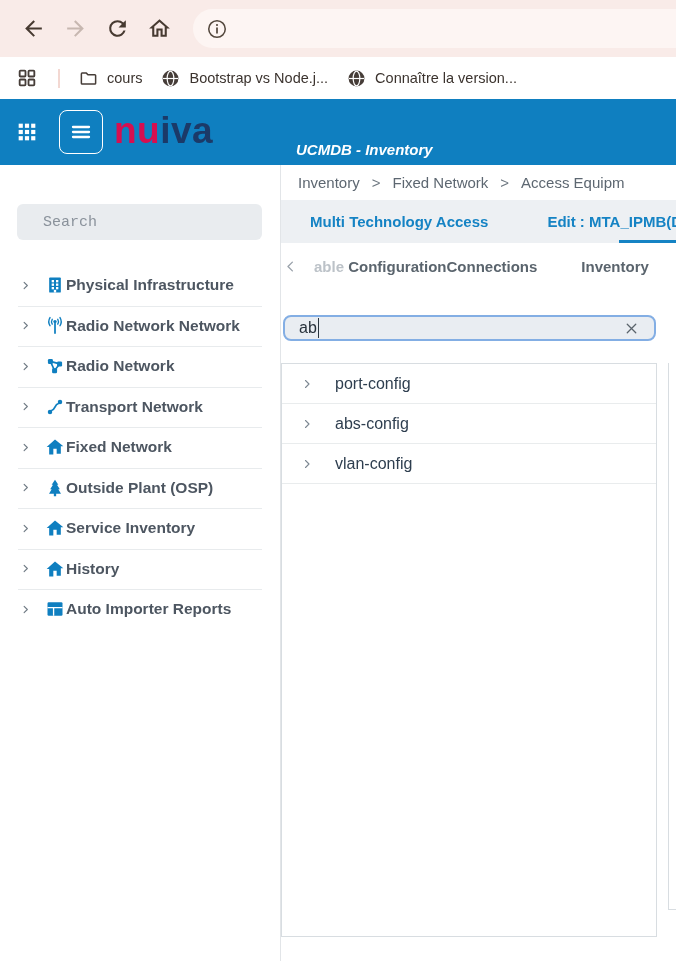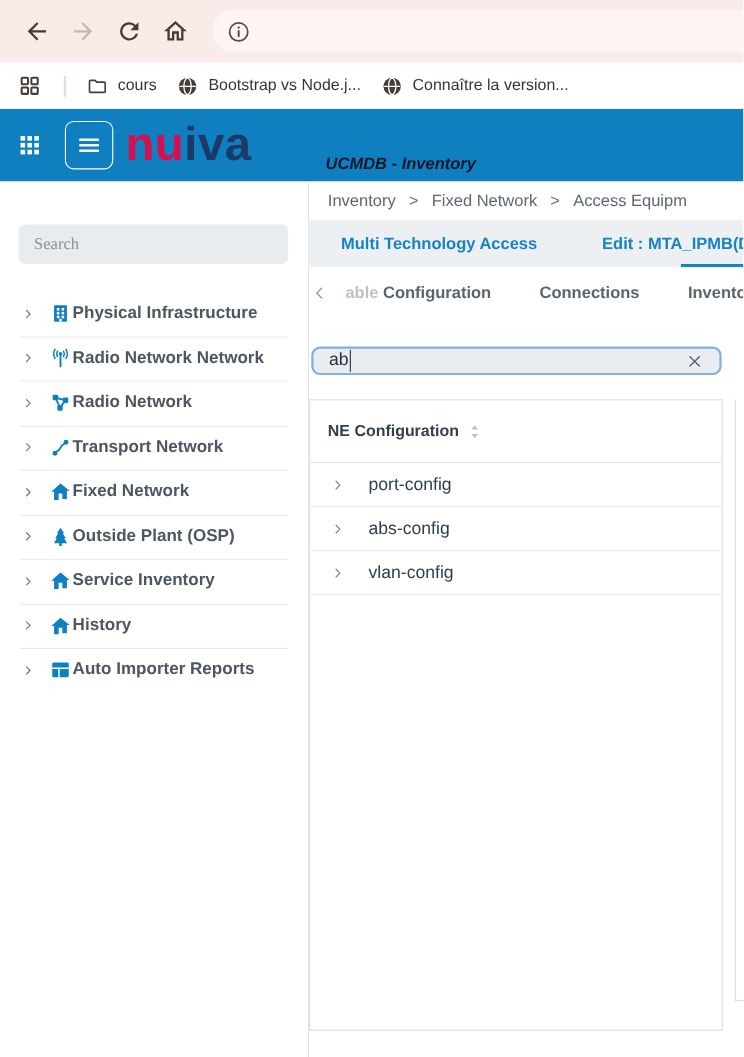--- a/index.html
+++ b/index.html
@@ -27,29 +27,29 @@
   .bm-item { display:flex; align-items:center; gap:9px; margin-left:19px; color:#3b332e; font-size:14.5px; white-space:nowrap; cursor:pointer; }
   .bm-item .bm-ic { width:19px; height:19px; color:#463d38; }
   .bm-item svg { width:100%; height:100%; }
 
   
   .app-header { position:absolute; left:0; top:99px; width:676px; height:66px; background:#0f7fc0; }
   .waffle-icon { position:absolute; left:17px; top:23px; width:20px; height:20px; color:#fff; cursor:pointer; }
   .waffle-icon svg { width:100%; height:100%; }
   .menu-btn { position:absolute; left:59px; top:11px; width:44px; height:44px; border:1.4px solid #ffffff; border-radius:8px; display:flex; align-items:center; justify-content:center; cursor:pointer; }
   .menu-btn svg { width:24px; height:24px; }
-  .logo { position:absolute; left:114px; top:0; height:66px; line-height:64px; font-size:43px; font-weight:bold; letter-spacing:.5px; }
+  .logo { position:absolute; left:114px; top:0; height:66px; line-height:64px; font-size:37px; font-weight:bold; letter-spacing:.5px; }
   .logo .lg1 { color:#d60f50; }
   .logo .lg2 { color:#1b3a68; }
-  .app-title { position:absolute; left:296px; bottom:7px; color:#0f172a; font-size:15px; font-weight:bold; font-style:italic; }
+  .app-title { position:absolute; left:296px; bottom:7px; color:#ffffff; font-size:15px; font-weight:bold; font-style:italic; }
 
   
   .sidebar { position:absolute; left:0; top:165px; width:281px; height:796px; background:#fff; border-right:1px solid #e2e5e8; }
   .side-search { position:absolute; left:17px; top:39px; width:245px; height:36px; background:#e9ecef; border-radius:6px; }
-  .side-search input { width:100%; height:100%; background:transparent; border:none; outline:none; padding:0 14px; font-size:15px; font-family:Liberation Serif, serif; color:#3c454e; }
+  .side-search input { width:100%; height:100%; background:transparent; border:none; outline:none; padding:0 26px; font-size:15px; font-family:Liberation Mono, monospace; color:#3c454e; }
   .side-search input::placeholder { color:#8a929b; }
   .side-menu { position:absolute; left:0; top:100px; width:100%; list-style:none; }
   .side-item { position:relative; height:40.5px; display:flex; align-items:center; padding-left:20px; cursor:pointer; }
   .side-item + .side-item::before { content:""; position:absolute; top:0; left:18px; right:18px; height:1px; background:#e8ebed; }
   .side-chev { width:11px; height:11px; color:#6e7983; flex:0 0 auto; }
   .side-chev svg { width:100%; height:100%; display:block; }
   .side-ic { width:20px; height:20px; color:#0f7fc0; margin-left:14px; flex:0 0 auto; }
   .side-ic svg { width:100%; height:100%; display:block; }
   .side-label { margin-left:1px; font-size:15.5px; font-weight:700; color:#4d5661; white-space:nowrap; }
 
@@ -60,21 +60,21 @@
   .crumb-sep { color:#6d7780; }
   .tabrow { position:absolute; left:0; top:35px; width:395px; height:43px; background:#edf0f3; display:flex; align-items:center; padding-left:29px; gap:59px; white-space:nowrap; }
   .tab { font-size:15px; font-weight:bold; color:#1583c4; cursor:pointer; }
   .tab-underline { position:absolute; right:0; bottom:0; width:57px; height:3px; background:#1583c4; }
   .subtabs { position:absolute; left:0; top:78px; width:395px; height:47px; background:#fff; display:flex; align-items:center; white-space:nowrap; overflow:hidden; }
   .subtab-scroll { width:15px; height:15px; color:#9aa2ab; margin-left:2px; flex:0 0 auto; cursor:pointer; }
   .subtab-scroll svg { width:100%; height:100%; }
   .subtab { font-size:15px; font-weight:600; color:#5a646d; cursor:pointer; }
   .subtab .faded { color:#bcc2c8; }
   .st1 { margin-left:16px; }
-  .st2 { margin-left:44px; }
+  .st2 { }
   .st3 { margin-left:44px; }
 
   .filter-box { position:absolute; left:2px; top:150px; width:373px; height:26px; border:2px solid #83aee4; border-radius:8px; background:#e9edf2; display:flex; align-items:center; padding:0 14px; cursor:text; }
   .filter-text { font-size:16px; color:#28323c; }
   .caret { width:1.5px; height:20px; background:#2b3640; margin-left:1px; }
   .filter-clear { margin-left:auto; width:17px; height:17px; color:#5a636c; cursor:pointer; }
   .filter-clear svg { width:100%; height:100%; }
 
   .table-panel { position:absolute; left:0; top:198px; width:376px; height:574px; background:#fff; border:1px solid #d8dde1; }
   .table-head { height:57px; border-bottom:1px solid #e2e6e9; display:flex; align-items:center; padding-left:16px; }
@@ -388,29 +388,20 @@
       <span class="filter-text">ab</span>
       <span class="caret"></span>
       <span class="filter-clear">
         <svg viewBox="0 0 24 24">
             <path d="M6 6l12 12M18 6L6 18" stroke="currentColor" stroke-width="1.8" stroke-linecap="round"></path>
           </svg>
       </span>
     </div>
 
     <div class="table-panel">
-      <div class="table-head">
-        <span class="table-head-label">NE Configuration</span>
-        <span class="sort-icon">
-          <svg viewBox="0 0 24 28">
-              <path d="M12 3l5.5 7h-11z" fill="#b9c0c6"></path>
-              <path d="M12 25l-5.5-7h11z" fill="#b9c0c6"></path>
-            </svg>
-        </span>
-      </div>
       <div class="tbl-row">
         <span class="row-chev">
             <svg viewBox="0 0 24 24">
               <path d="M9 5l7 7-7 7" fill="none" stroke="currentColor" stroke-width="2.2" stroke-linecap="round" stroke-linejoin="round"></path>
             </svg>
           </span>
         <span class="row-label">port-config</span>
       </div>
       <div class="tbl-row">
         <span class="row-chev">

